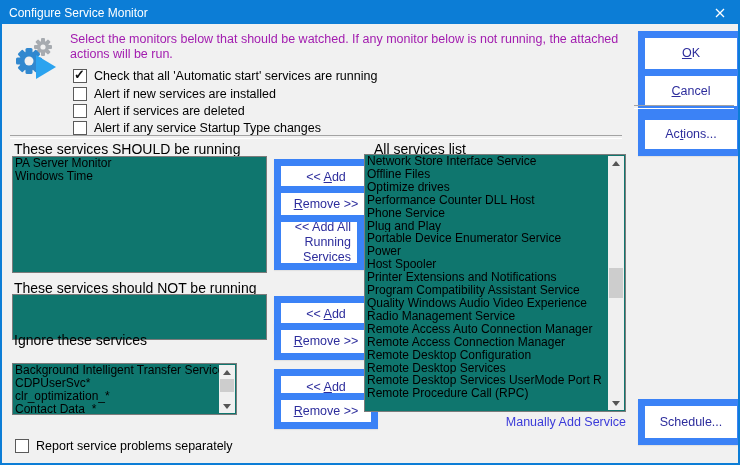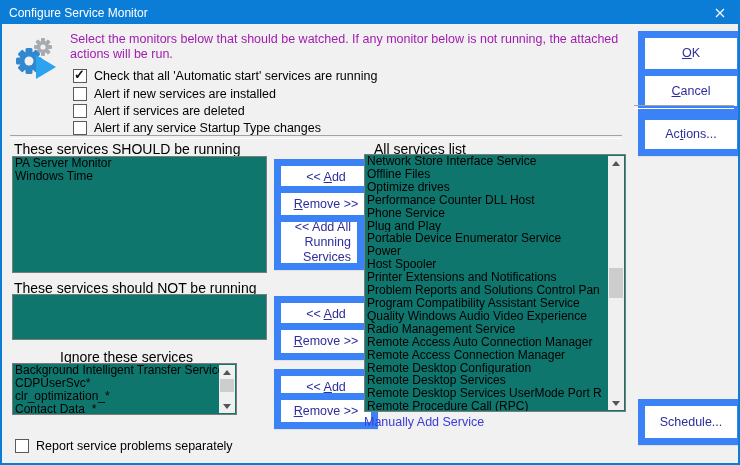--- a/index.html
+++ b/index.html
@@ -40,21 +40,21 @@
     border-top:5px solid #555;}
   .sb-thumb{position:absolute;left:1px;width:14px;background:#cdcdcd;}
   
   .btn{position:absolute;background:#fff;border:7px solid #3b82f6;border-radius:0;
     color:#2d2d9c;font-size:12.5px;display:flex;align-items:center;justify-content:center;
     text-align:center;line-height:15px;box-shadow:0 1px 1px rgba(0,0,0,.06);cursor:default;}
   .btn .u{text-decoration:underline;}
   .mid{left:272px;width:90px;}
   .rcol{left:636px;width:92px;}
   
-  .link{position:absolute;font-size:12.5px;color:#3b3bd9;text-align:left;cursor:default;}
+  .link{position:absolute;font-size:12.5px;color:#3b3bd9;text-align:right;cursor:default;}
 </style>
 </head>
 <body>
 
 <div class="dialog">
 
   <div class="titlebar">
     <span class="title">Configure Service Monitor</span>
   </div>
   <div class="close-btn">
@@ -123,21 +123,21 @@
   <div class="sec-label" style="left:12px;top:278px;">These services should NOT be running</div>
   <div class="listbox" style="left:10px;top:292px;width:255px;height:46px;"></div>
 
   <div class="btn mid" style="top:294px;height:23px;">
     <span><span>&lt;&lt; </span><span class="u">A</span><span>dd</span></span>
   </div>
   <div class="btn mid" style="top:321px;height:23px;">
     <span><span class="u">R</span><span>emove &gt;&gt;</span></span>
   </div>
 
-  <div class="sec-label" style="left:12px;top:347px;margin-left:46px;">Ignore these services</div>
+  <div class="sec-label" style="left:12px;top:330px;">Ignore these services</div>
   <div class="listbox" style="left:10px;top:361px;width:225px;height:52px;">
     <div style="margin-right:17px;overflow:hidden;height:100%;">
         <div class="lb-item">Background Intelligent Transfer Service</div>
         <div class="lb-item">CDPUserSvc*</div>
         <div class="lb-item">clr_optimization_*</div>
         <div class="lb-item">Contact Data_*</div>
       </div>
     <div class="sb">
       <div class="sb-arrow up">
           <div class="tri-up"></div>
@@ -162,21 +162,20 @@
         <div class="lb-item">Network Store Interface Service</div>
         <div class="lb-item">Offline Files</div>
         <div class="lb-item">Optimize drives</div>
         <div class="lb-item">Performance Counter DLL Host</div>
         <div class="lb-item">Phone Service</div>
         <div class="lb-item">Plug and Play</div>
         <div class="lb-item">Portable Device Enumerator Service</div>
         <div class="lb-item">Power</div>
         <div class="lb-item">Host Spooler</div>
         <div class="lb-item">Printer Extensions and Notifications</div>
-        <div class="lb-item">Problem Reports and Solutions Control Pan</div>
         <div class="lb-item">Program Compatibility Assistant Service</div>
         <div class="lb-item">Quality Windows Audio Video Experience</div>
         <div class="lb-item">Radio Management Service</div>
         <div class="lb-item">Remote Access Auto Connection Manager</div>
         <div class="lb-item">Remote Access Connection Manager</div>
         <div class="lb-item">Remote Desktop Configuration</div>
         <div class="lb-item">Remote Desktop Services</div>
         <div class="lb-item">Remote Desktop Services UserMode Port R</div>
         <div class="lb-item">Remote Procedure Call (RPC)</div>
       </div>

